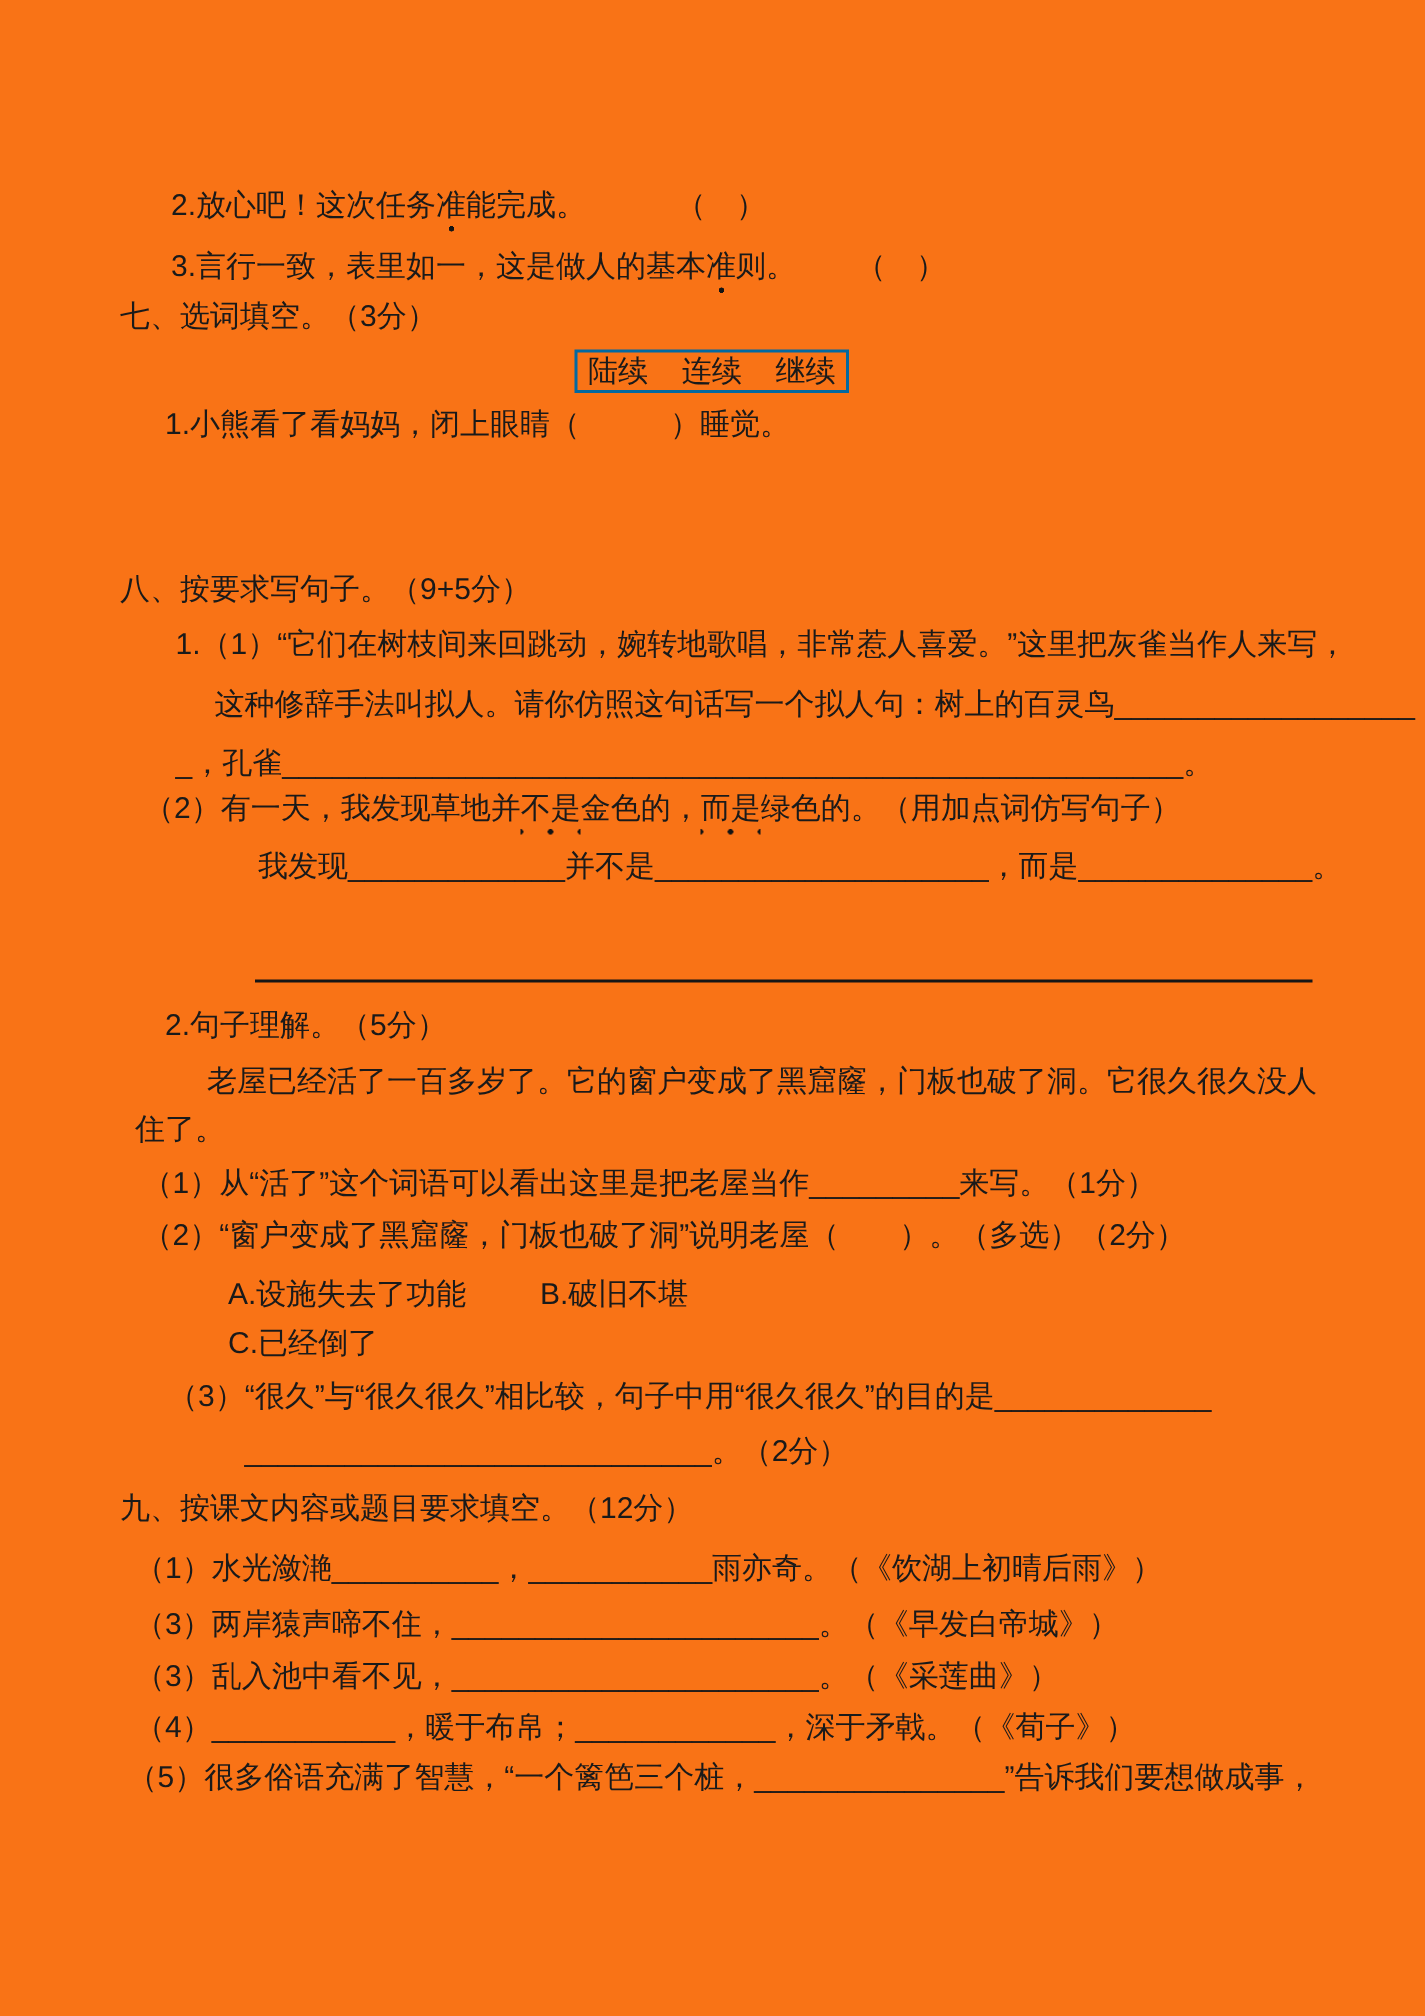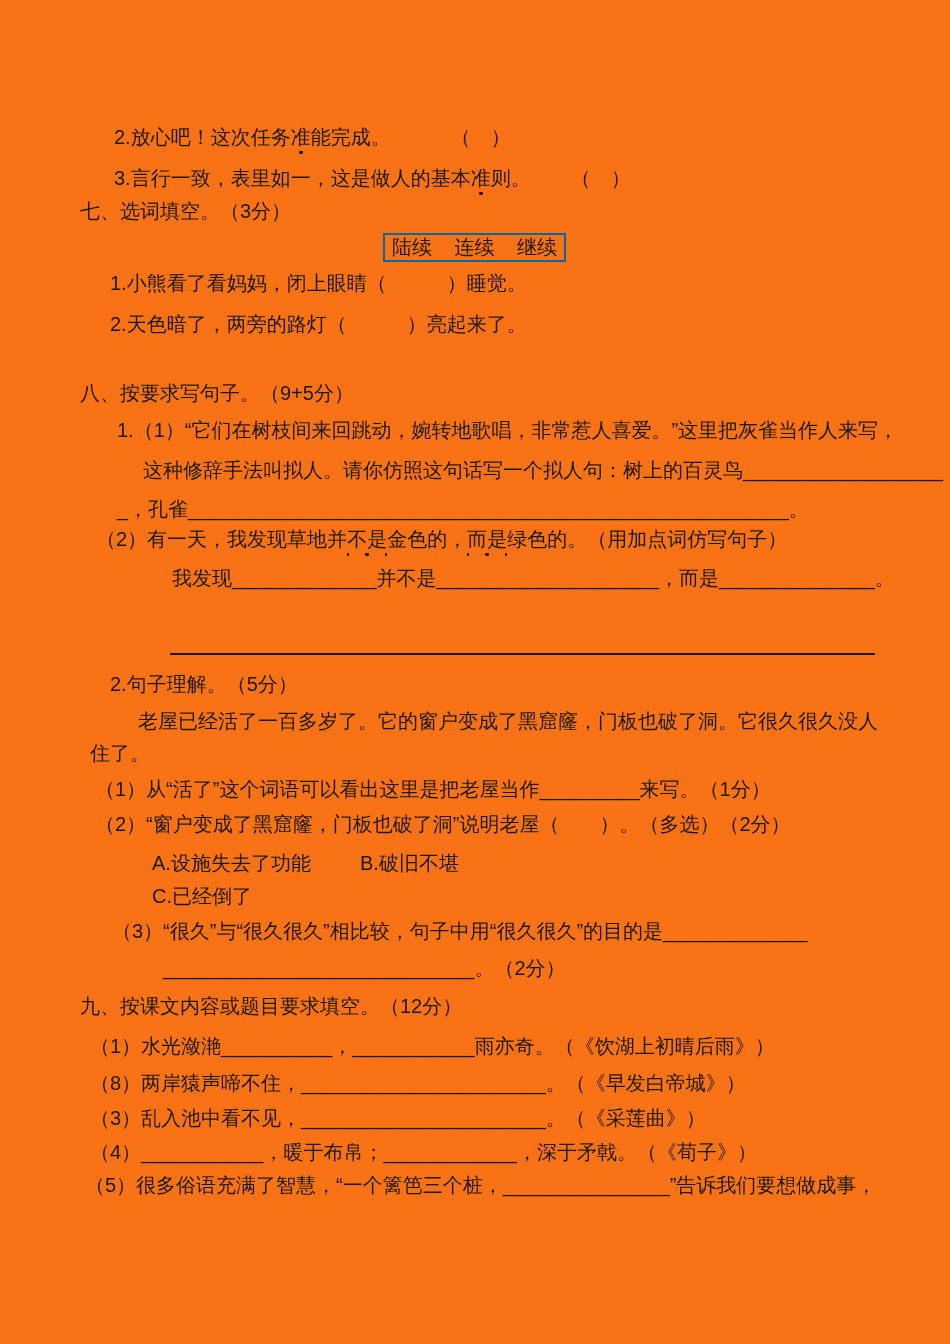--- a/index.html
+++ b/index.html
@@ -59,21 +59,20 @@
 
   <div class="line" style="left:80px; top:198px;">七、选词填空。（3分）</div>
 
   <div class="word-bank">
       <span>陆续</span>
       <span>连续</span>
       <span>继续</span>
     </div>
 
   <div class="line" style="left:110px; top:270px;">1.小熊看了看妈妈，闭上眼睛（　　　）睡觉。</div>
-  <div class="line" style="left:110px; top:311px;">2.天色暗了，两旁的路灯（　　　）亮起来了。</div>
 
   <div class="line" style="left:80px; top:380px;">八、按要求写句子。（9+5分）</div>
 
   <div class="line" style="left:117px; top:417px;">1.（1）“它们在树枝间来回跳动，婉转地歌唱，非常惹人喜爱。”这里把灰雀当作人来写，</div>
   <div class="line" style="left:117px; top:496px;">_，孔雀______________________________________________________。</div>
   <div class="line" style="left:143px; top:457px;">这种修辞手法叫拟人。请你仿照这句话写一个拟人句：树上的百灵鸟__________________</div>
 
   <div class="line" style="left:96px; top:526px;"><span>（2）有一天，我发现草地并</span><span class="dot">不是</span><span>金色的，</span><span class="dot">而是</span><span>绿色的。（用加点词仿写句子）</span></div>
 
   <div class="line" style="left:172px; top:565px;">我发现_____________并不是____________________，而是______________。</div>
@@ -88,18 +87,18 @@
 
   <div class="line" style="left:152px; top:850px;">A.设施失去了功能</div>
   <div class="line" style="left:360px; top:850px;">B.破旧不堪</div>
   <div class="line" style="left:152px; top:883px;">C.已经倒了</div>
 
   <div class="line" style="left:112px; top:918px;">（3）“很久”与“很久很久”相比较，句子中用“很久很久”的目的是_____________</div>
   <div class="line" style="left:163px; top:955px;">____________________________。（2分）</div>
 
   <div class="line" style="left:80px; top:993px;">九、按课文内容或题目要求填空。（12分）</div>
   <div class="line" style="left:90px; top:1033px;">（1）水光潋滟__________，___________雨亦奇。（《饮湖上初晴后雨》）</div>
-  <div class="line" style="left:90px; top:1070px;">（8）两岸猿声啼不住，______________________。（《早发白帝城》）</div>
+  <div class="line" style="left:90px; top:1070px;">（3）两岸猿声啼不住，______________________。（《早发白帝城》）</div>
   <div class="line" style="left:90px; top:1105px;">（3）乱入池中看不见，______________________。（《采莲曲》）</div>
   <div class="line" style="left:90px; top:1139px;">（4）___________，暖于布帛；____________，深于矛戟。（《荀子》）</div>
   <div class="line" style="left:85px; top:1172px;">（5）很多俗语充满了智慧，“一个篱笆三个桩，_______________”告诉我们要想做成事，</div>
 
 </div>
 
 </body></html>

